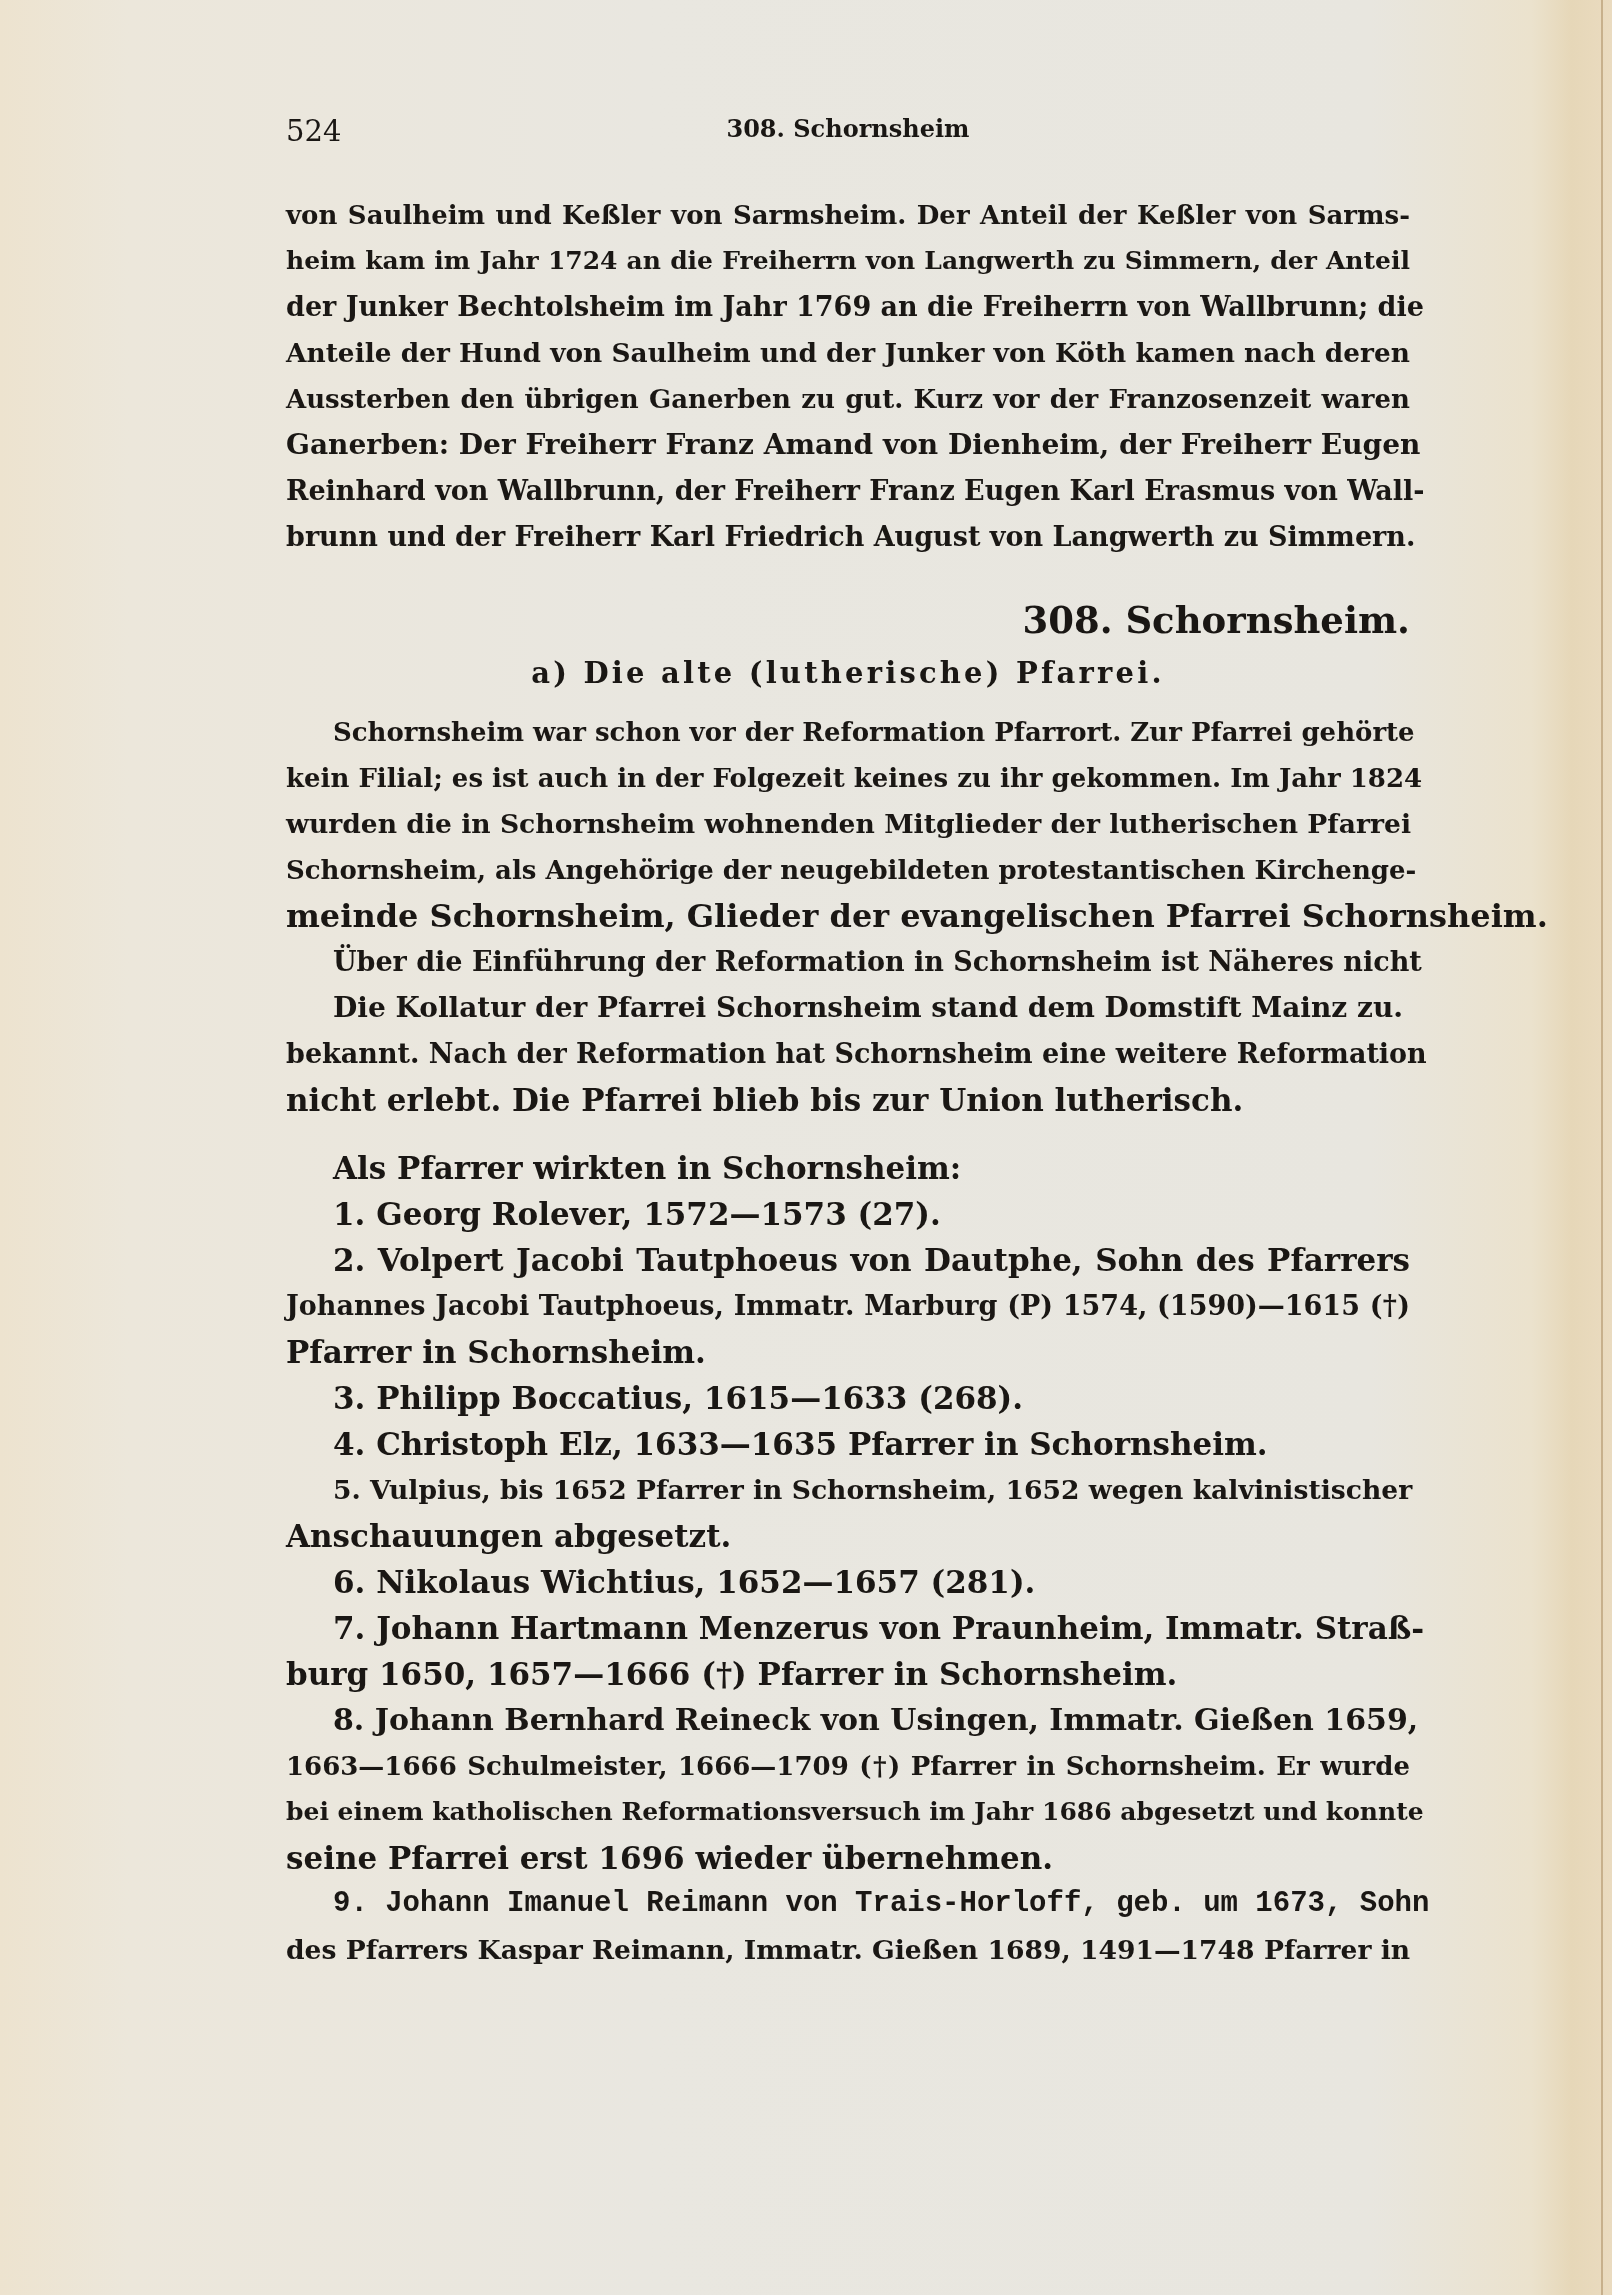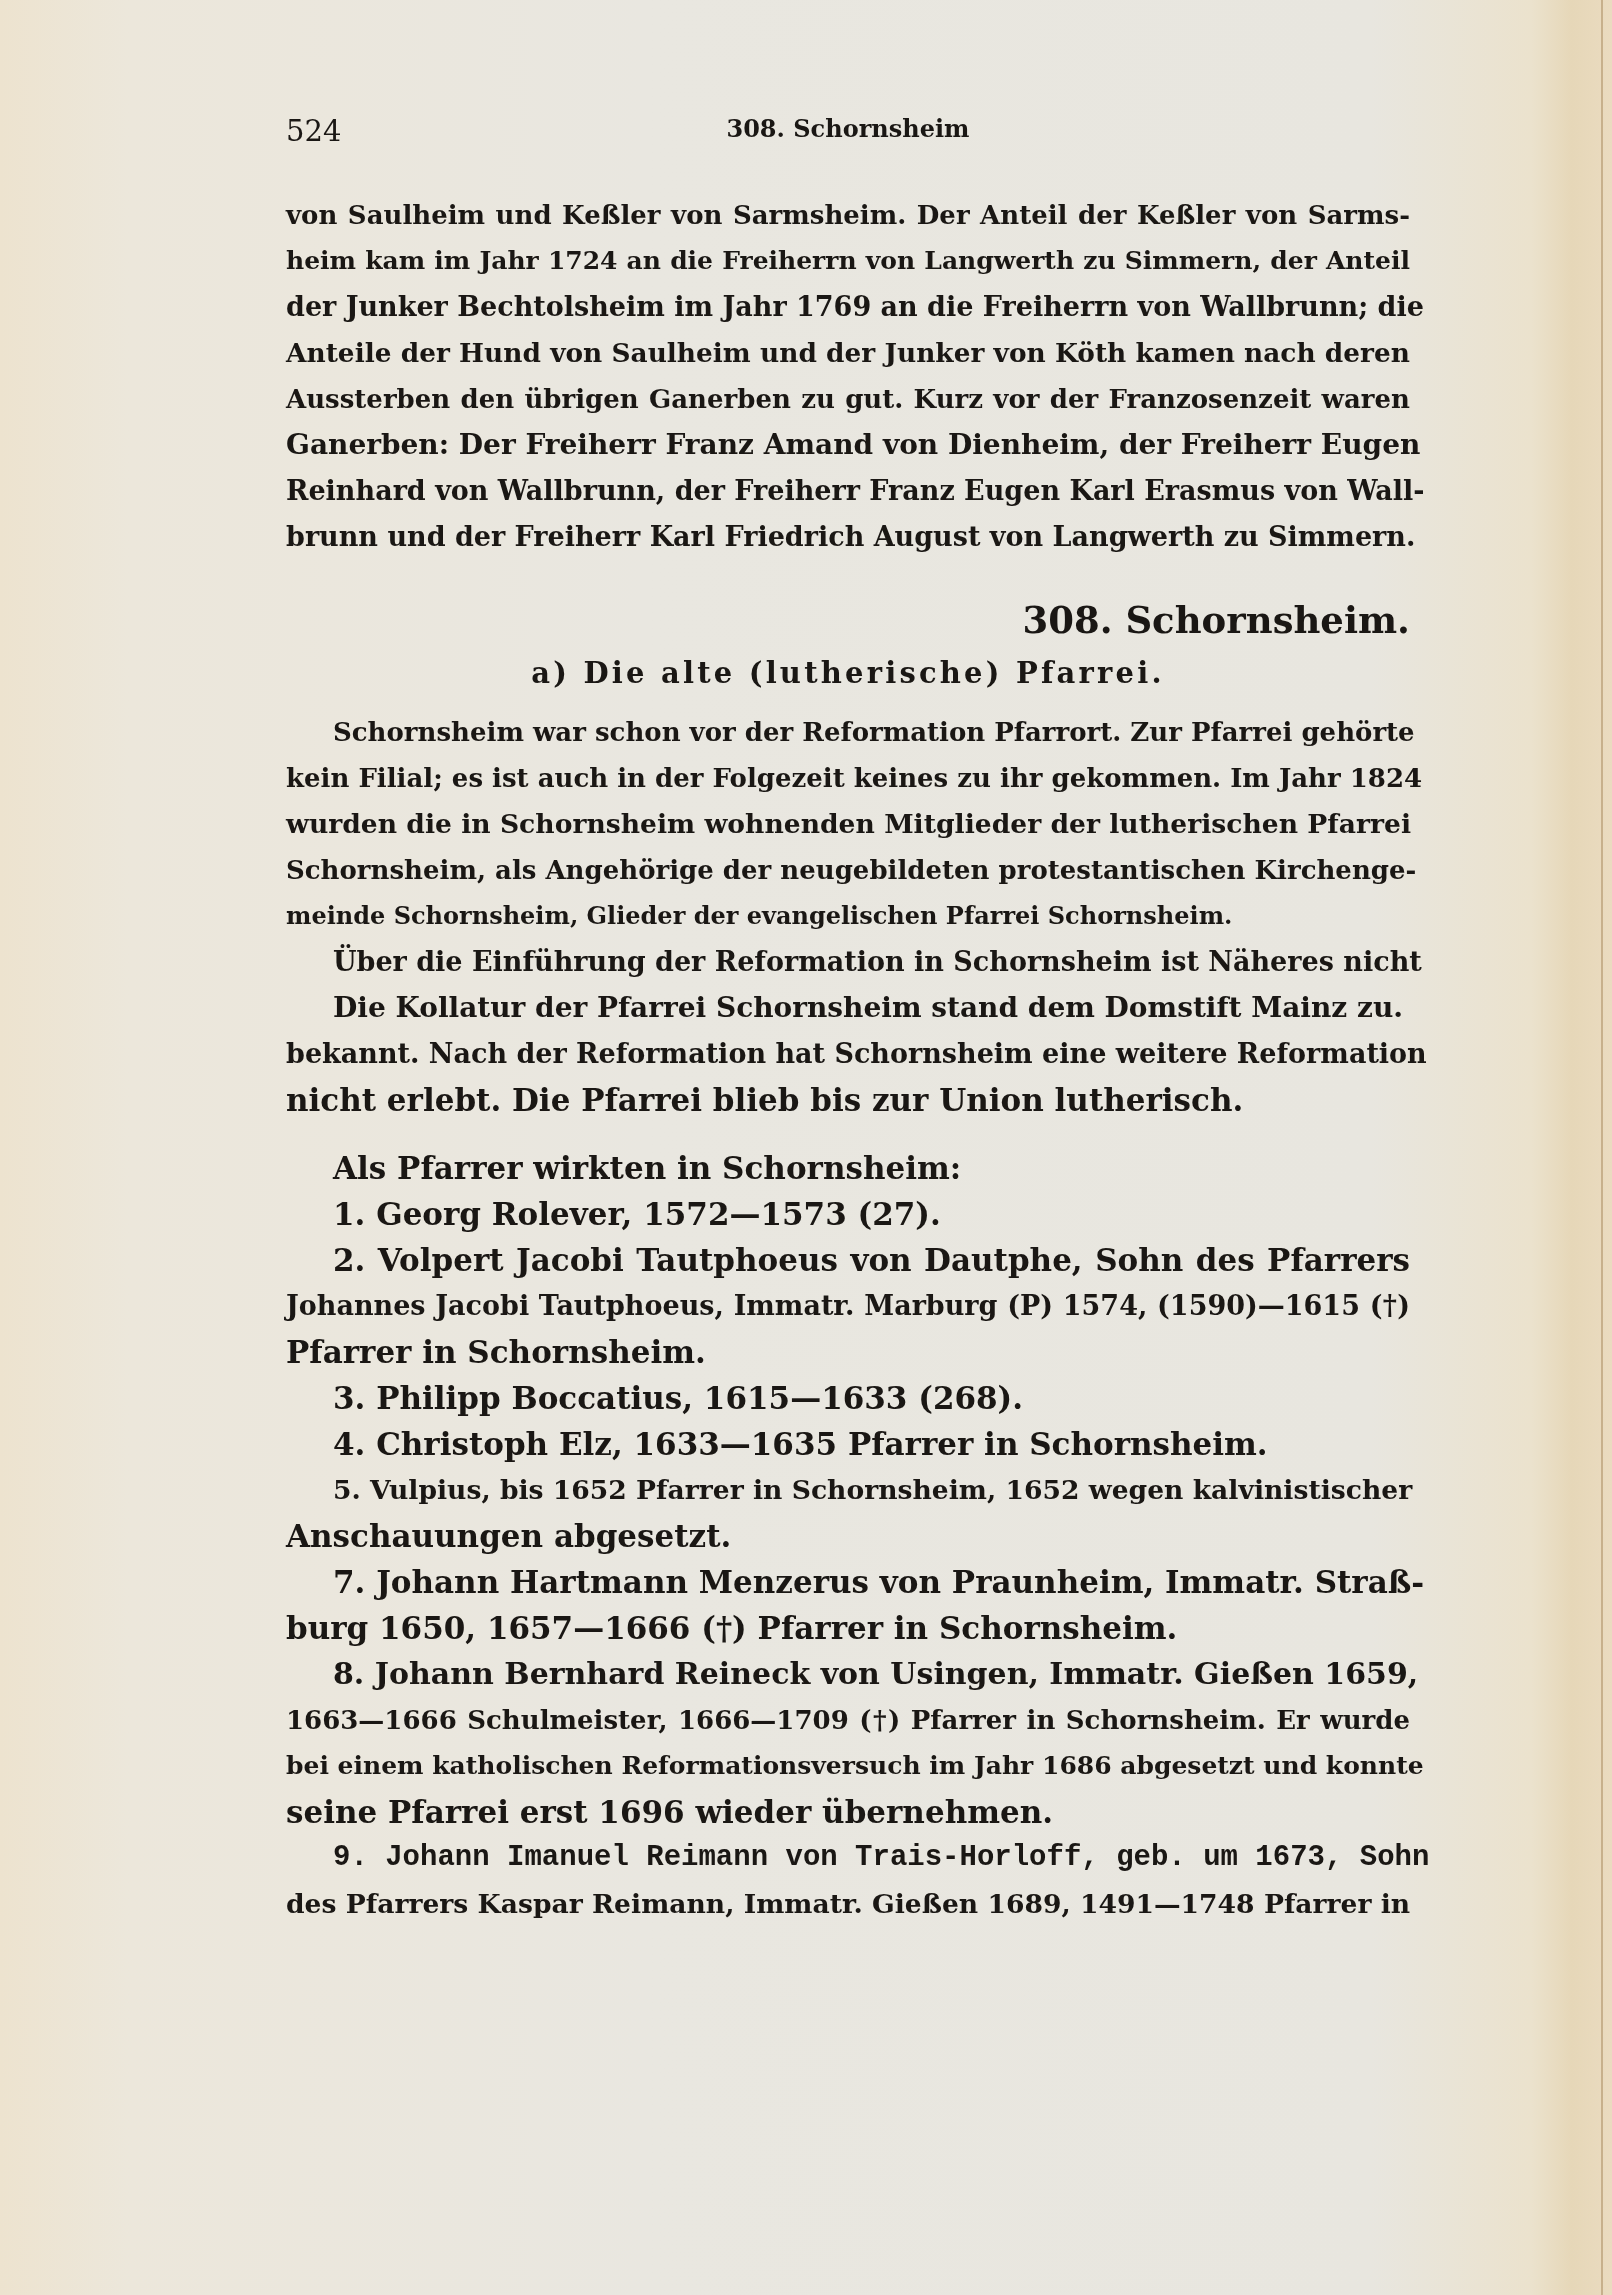--- a/index.html
+++ b/index.html
@@ -63,37 +63,38 @@
 </div>
 
 <div class="section-title">308. Schornsheim.</div>
 <div class="section-subtitle">a) Die alte (lutherische) Pfarrei.</div>
 
 <div id="block2" class="text-block">
   <span class="line indent" style="font-size: 26px;">Schornsheim war schon vor der Reformation Pfarrort. Zur Pfarrei gehörte</span>
   <span class="line" style="font-size: 26px;">kein Filial; es ist auch in der Folgezeit keines zu ihr gekommen. Im Jahr 1824</span>
   <span class="line" style="font-size: 26.6px;">wurden die in Schornsheim wohnenden Mitglieder der lutherischen Pfarrei</span>
   <span class="line" style="font-size: 26px;">Schornsheim, als Angehörige der neugebildeten protestantischen Kirchenge-</span>
-  <span class="line last" style="font-size: 24px;">meinde Schornsheim, Glieder der evangelischen Pfarrei Schornsheim.</span>
+  <span class="line last" style="font-size: 32px;">meinde Schornsheim, Glieder der evangelischen Pfarrei Schornsheim.</span>
   <span class="line indent" style="font-size: 27px;">Über die Einführung der Reformation in Schornsheim ist Näheres nicht</span>
   <span class="line indent last" style="font-size: 28px;">Die Kollatur der Pfarrei Schornsheim stand dem Domstift Mainz zu.</span>
   <span class="line" style="font-size: 27px;">bekannt. Nach der Reformation hat Schornsheim eine weitere Reformation</span>
   <span class="line last">nicht erlebt. Die Pfarrei blieb bis zur Union lutherisch.</span>
 </div>
 
 <div id="block3" class="text-block">
   <span class="line indent last">Als Pfarrer wirkten in Schornsheim:</span>
   <span class="line indent last">1. Georg Rolever, 1572—1573 (27).</span>
   <span class="line indent">2. Volpert Jacobi Tautphoeus von Dautphe, Sohn des Pfarrers</span>
   <span class="line" style="font-size: 27px;">Johannes Jacobi Tautphoeus, Immatr. Marburg (P) 1574, (1590)—1615 (†)</span>
   <span class="line last">Pfarrer in Schornsheim.</span>
   <span class="line indent last">3. Philipp Boccatius, 1615—1633 (268).</span>
   <span class="line indent last">4. Christoph Elz, 1633—1635 Pfarrer in Schornsheim.</span>
   <span class="line indent" style="font-size: 26.6px;">5. Vulpius, bis 1652 Pfarrer in Schornsheim, 1652 wegen kalvinistischer</span>
   <span class="line last">Anschauungen abgesetzt.</span>
+  <span class="line indent last">6. Nikolaus Wichtius, 1652—1657 (281).</span>
   <span class="line indent" style="font-size: 31px;">7. Johann Hartmann Menzerus von Praunheim, Immatr. Straß-</span>
   <span class="line last">burg 1650, 1657—1666 (†) Pfarrer in Schornsheim.</span>
   <span class="line indent" style="font-size: 30px;">8. Johann Bernhard Reineck von Usingen, Immatr. Gießen 1659,</span>
   <span class="line" style="font-size: 26px;">1663—1666 Schulmeister, 1666—1709 (†) Pfarrer in Schornsheim. Er wurde</span>
   <span class="line" style="font-size: 25px;">bei einem katholischen Reformationsversuch im Jahr 1686 abgesetzt und konnte</span>
   <span class="line last">seine Pfarrei erst 1696 wieder übernehmen.</span>
   <span class="line indent" style="font-size: 29px; font-family: Liberation Mono, monospace;">9. Johann Imanuel Reimann von Trais-Horloff, geb. um 1673, Sohn</span>
   <span class="line" style="font-size: 26.6px;">des Pfarrers Kaspar Reimann, Immatr. Gießen 1689, 1491—1748 Pfarrer in</span>
 </div>
 

